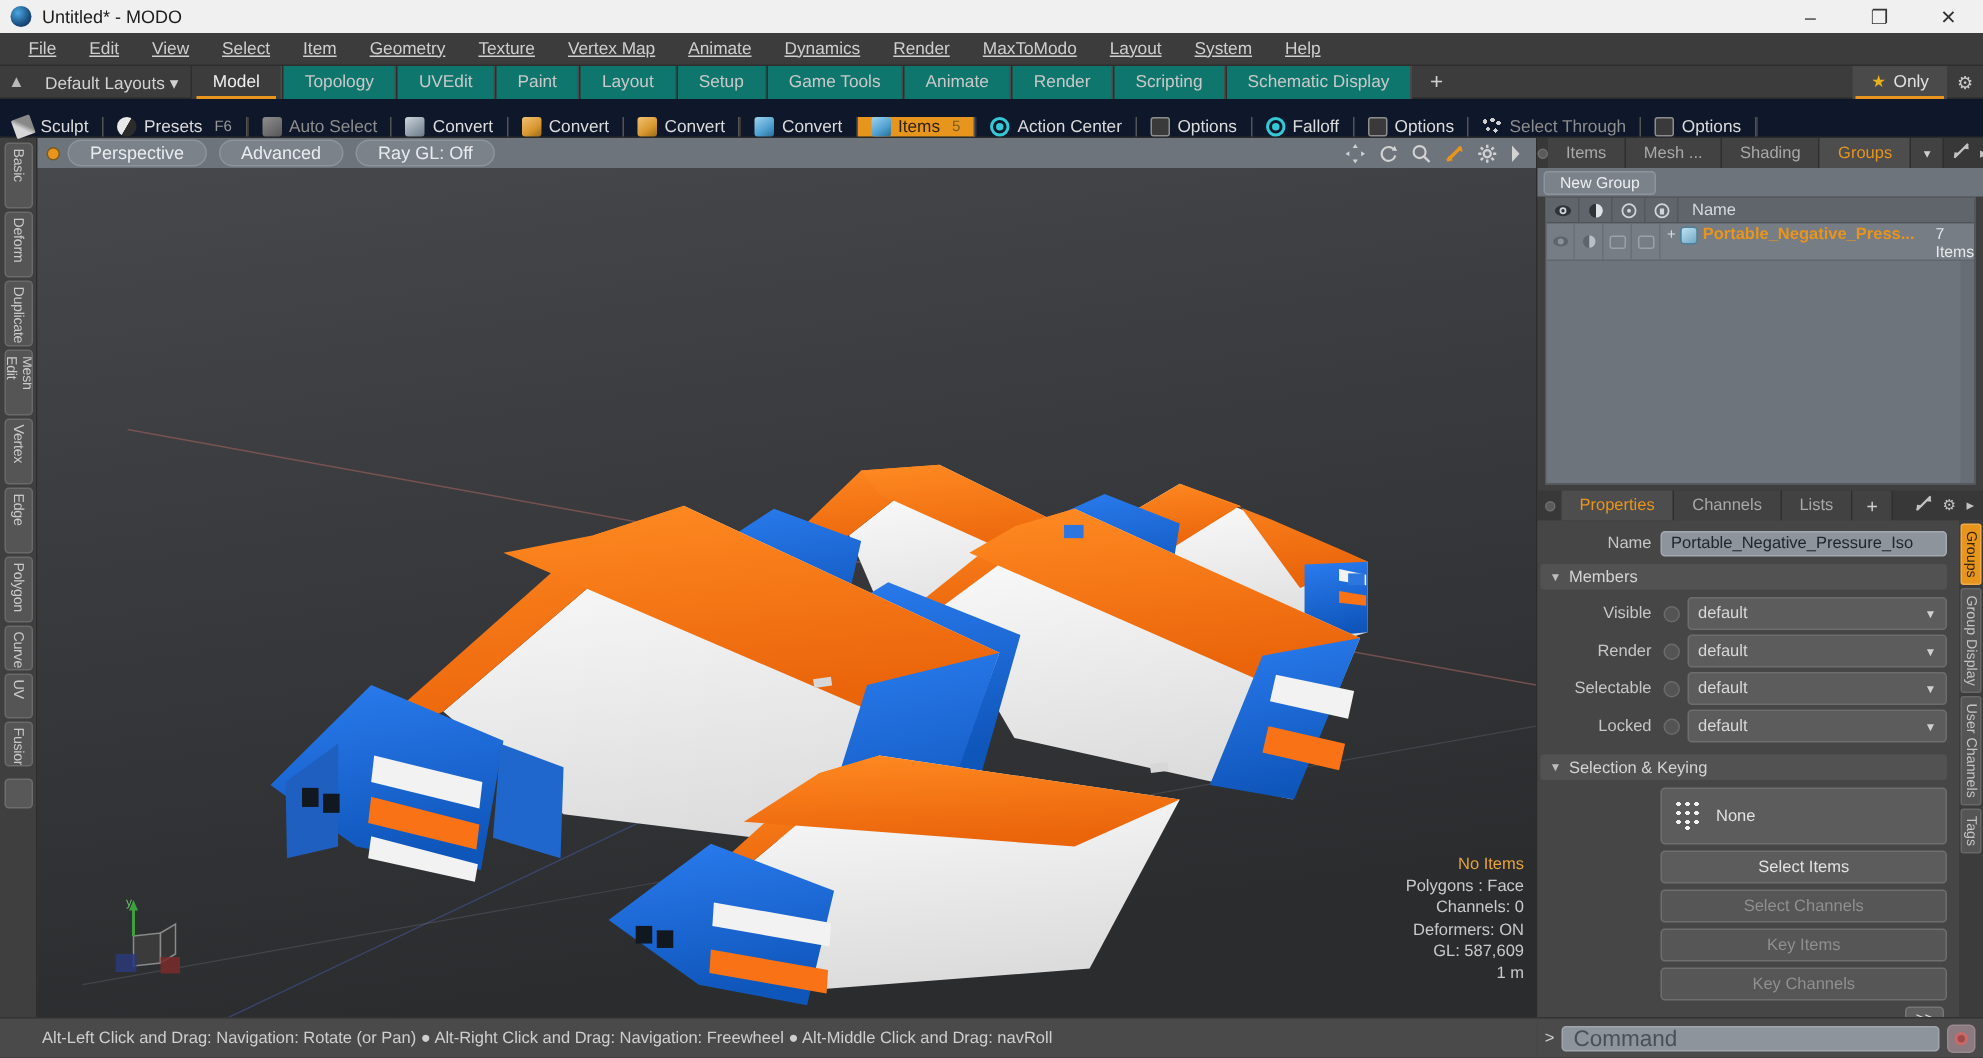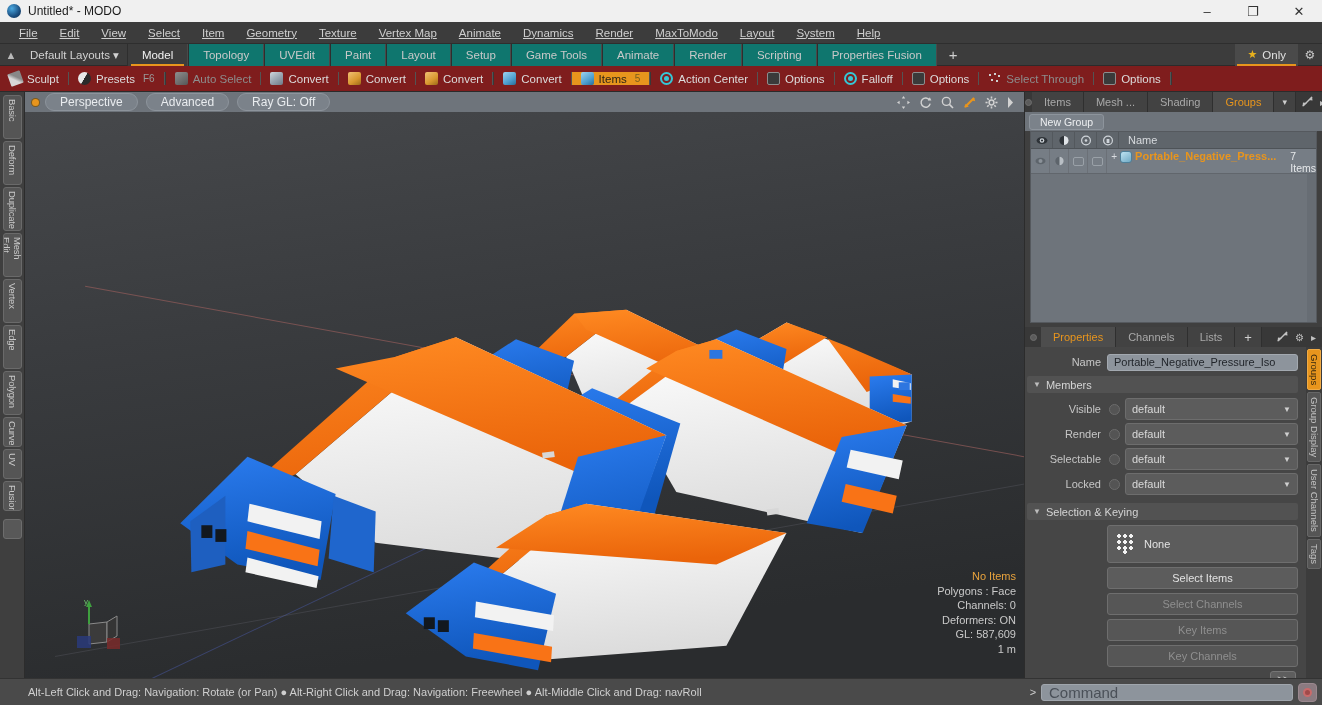--- a/index.html
+++ b/index.html
@@ -39,21 +39,21 @@
   .plus-tab { font-size:15px; color:#d0d0d0; padding:0 12px; display:flex; align-items:center; }
   .spacer-flex { flex:1; }
   .only-btn { display:flex; align-items:center; gap:5px; font-size:11.5px; color:#e0e0e0;
     background:#4a4a4a; padding:0 12px; height:22px; position:relative; }
   .only-btn:after { content:""; position:absolute; left:2px; right:2px; bottom:0; height:2px;
     background:#e8951d; }
   .star { color:#e8b11d; font-size:11px; }
   .gear-right { width:24px; text-align:center; color:#c9c9c9; font-size:12px; }
 
   
-  .toolbar { height:26px; background:#7f1d1d; display:flex; align-items:center;
+  .toolbar { height:26px; background:#0f172a; display:flex; align-items:flex-end;
     flex:0 0 26px; border-bottom:1px solid #2b2b2b; }
   .tgroup { display:flex; align-items:stretch; border-right:1px solid #383838; }
   .tbtn2 { display:flex; align-items:center; gap:5px; padding:0 9px; font-size:11.5px;
     color:#dcdcdc; white-space:nowrap; border-right:1px solid #545454; }
   .tbtn2.dim { color:#8d8d8d; }
   .tbtn2.active { background:#e8951d; color:#2d2416; }
   .tbtn2.active .hotkey { color:#7a5f1e; }
   .hotkey { font-size:10px; color:#999; margin-left:3px; }
   .ic { width:13px; height:13px; flex:0 0 13px; display:inline-block; position:relative; }
   .ic.cube { background:linear-gradient(145deg,#cfd6dd 0%,#9aa6b2 50%,#6d7a87 100%);
@@ -267,21 +267,21 @@
       <div class="ltab active">Model</div>
       <div class="ltab">Topology</div>
       <div class="ltab">UVEdit</div>
       <div class="ltab">Paint</div>
       <div class="ltab">Layout</div>
       <div class="ltab">Setup</div>
       <div class="ltab">Game Tools</div>
       <div class="ltab">Animate</div>
       <div class="ltab">Render</div>
       <div class="ltab">Scripting</div>
-      <div class="ltab">Properties Fusion</div>
+      <div class="ltab">Schematic Display</div>
     </div>
   <div class="plus-tab">+</div>
   <div class="spacer-flex"></div>
   <div class="only-btn">
     <span class="star">★</span>
     <span>Only</span>
   </div>
   <div class="gear-right">⚙</div>
 </div>
 

